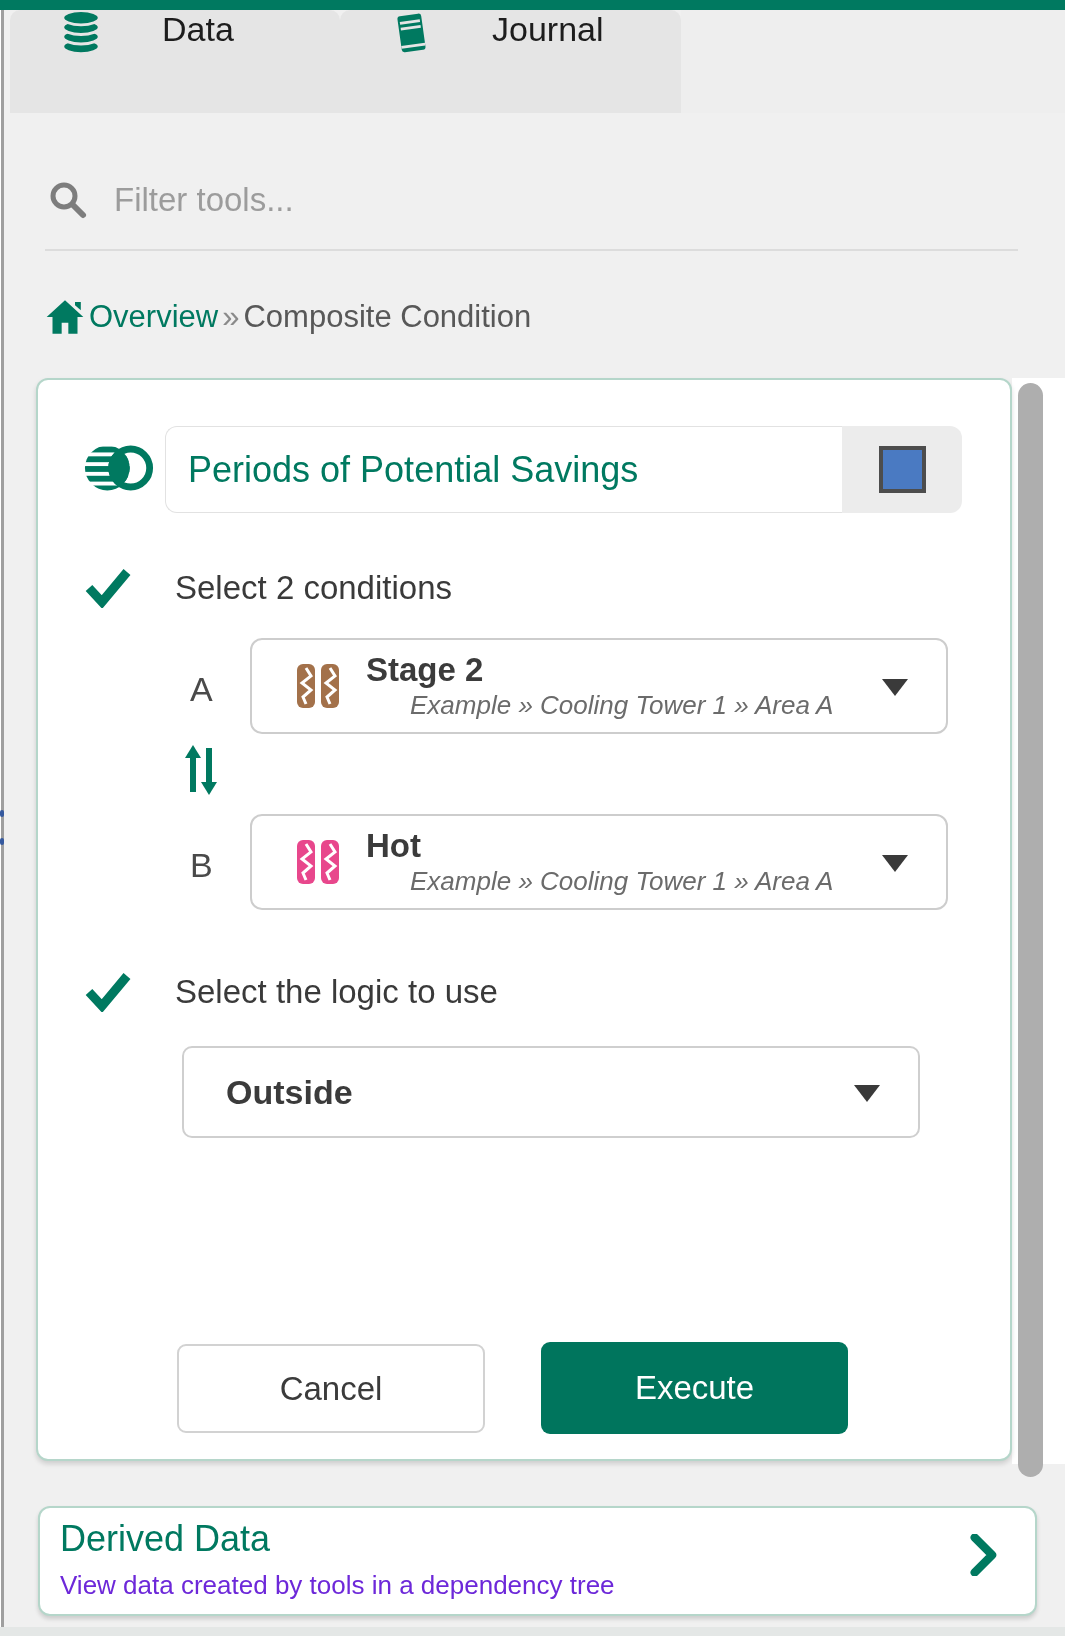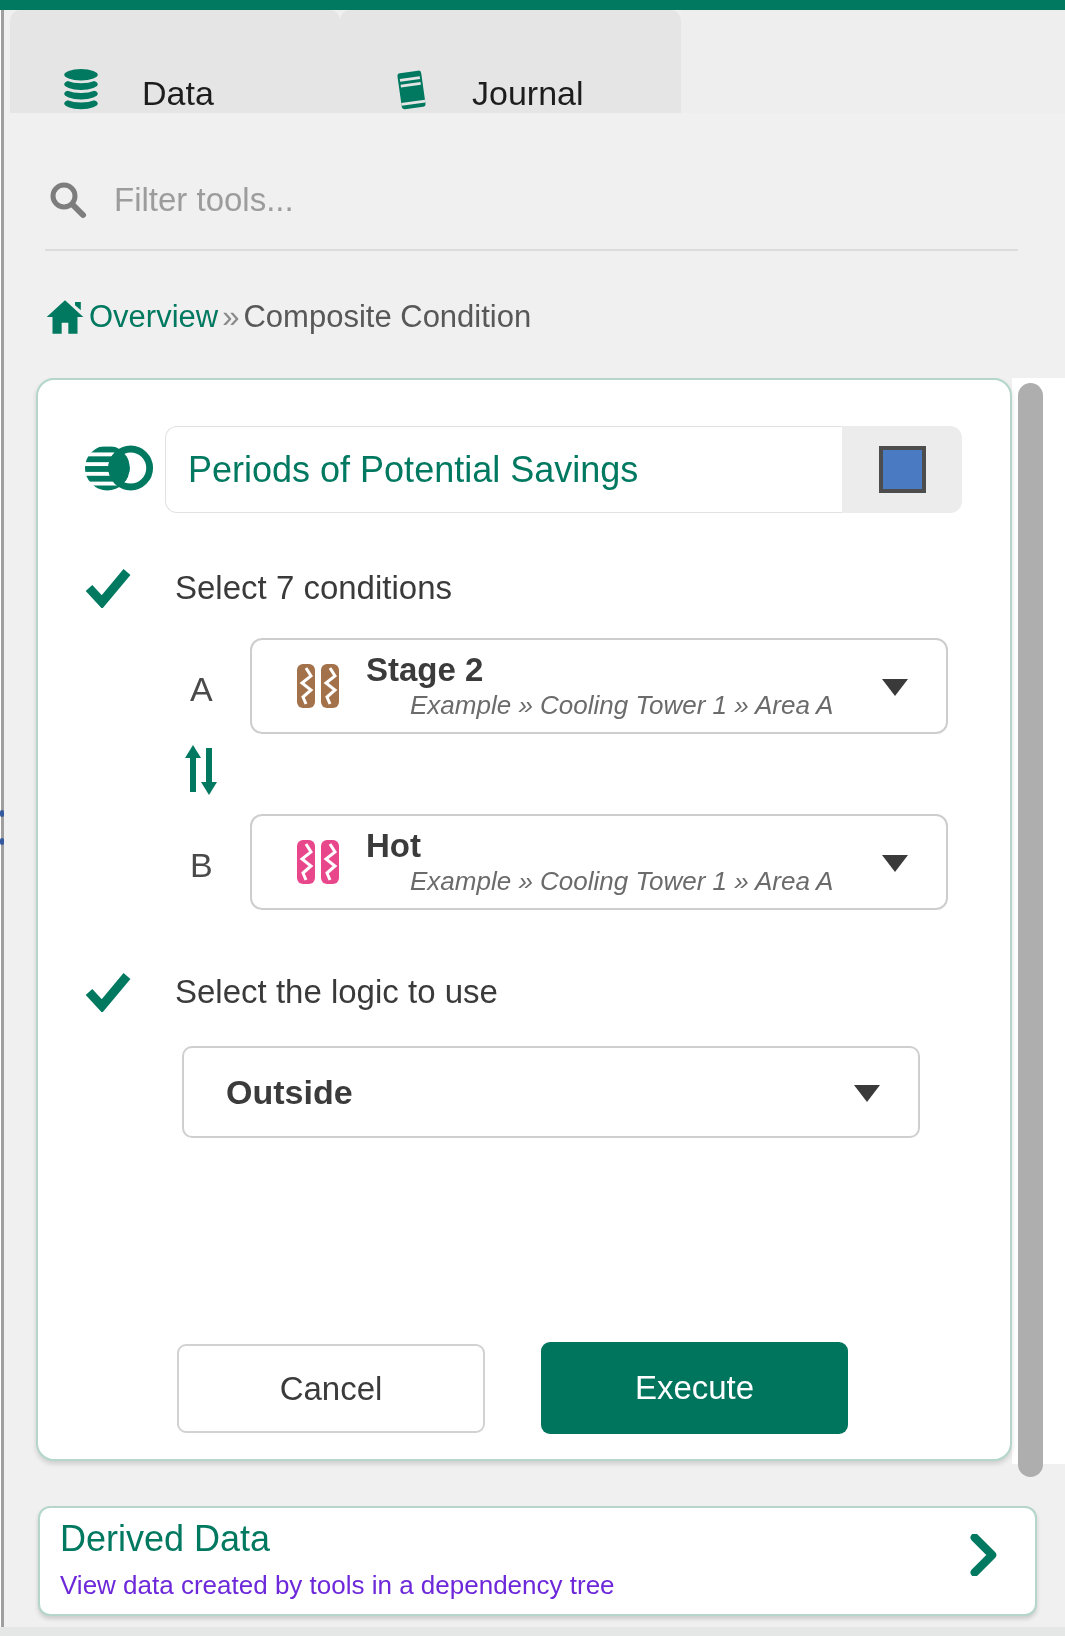--- a/index.html
+++ b/index.html
@@ -7,21 +7,21 @@
   body { font-family:"Liberation Sans","DejaVu Sans",sans-serif; background:#f0f0f0; }
   .screen { position:relative; width:1065px; height:1636px; background:#f0f0f0; overflow:hidden; }
 
   
   .topbar { position:absolute; left:0; top:0; width:1065px; height:10px; background:#007960; }
   .left-gutter { position:absolute; left:0; top:10px; width:4px; height:1617px; background:#ffffff; border-right:3px solid #9f9f9f; }
   .gutter-dot { position:absolute; left:0; width:4px; height:7px; background:#35599f; border-radius:2px; }
 
   
   .tabbar { position:absolute; left:10px; top:10px; width:1055px; height:103px; display:flex; }
-  .tab { height:103px; display:flex; align-items:flex-end; padding-left:48px; gap:38px; border-radius:10px 10px 0 0; cursor:default; }
+  .tab { height:103px; display:flex; align-items:flex-start; padding-left:48px; gap:58px; border-radius:10px 10px 0 0; cursor:default; }
   .tab.inactive { background:#e5e5e5; }
   .tab.active { background:#fafafa; }
   .tab-label { font-size:34px; color:#1d1d1d; }
   .tab-icon { width:46px; height:46px; flex:0 0 auto; }
   .tab-rest { flex:1; background:#eeeeee; }
 
   
   .filter-row { position:absolute; left:48px; top:176px; height:48px; display:flex; align-items:center; gap:26px; }
   .filter-input { border:none; outline:none; background:transparent; font-family:inherit; font-size:33px; color:#6b6b6b; width:600px; }
   .filter-input::placeholder { color:#9c9c9c; opacity:1; }
@@ -32,21 +32,21 @@
   .crumb-home { color:#007960; cursor:pointer; }
   .crumb-sep { color:#8a8a8a; }
   .crumb-current { color:#585858; }
 
   
   .scroll-bg { position:absolute; left:1012px; top:378px; width:53px; height:1086px; background:#ffffff; }
   .scrollbar-thumb { position:absolute; left:1018px; top:383px; width:25px; height:1094px; background:#aeaeae; border-radius:13px; }
 
   
   .tool-card { position:absolute; left:36px; top:378px; width:976px; height:1083px; background:#ffffff;
-               border:2px solid #b5d6ca; border-radius:18px; box-shadow:0 3px 5px rgba(0,0,0,.14); }
+               border:2px solid #b5d6ca; border-radius:12px; box-shadow:0 3px 5px rgba(0,0,0,.14); }
 
   .composite-icon { position:absolute; left:45px; top:63px; width:72px; height:50px; }
 
   .input-group { position:absolute; left:127px; top:46px; width:797px; height:87px; display:flex; }
   .name-input { width:677px; height:87px; border:1px solid #e2e2e2; border-right:none; border-radius:12px 0 0 12px;
                 font-family:inherit; font-size:36px; color:#007960; padding-left:22px; outline:none; background:#fff; }
   .input-addon { width:120px; height:87px; background:#ececec; border-radius:0 12px 12px 0; display:flex; align-items:center; justify-content:center; }
   .color-swatch { width:47px; height:47px; border:4px solid #4d4d4d; cursor:pointer; }
 
   .step-row { position:absolute; left:47px; display:flex; align-items:center; }
@@ -171,21 +171,21 @@
       <input class="name-input" value="Periods of Potential Savings" style="">
       <div class="input-addon">
         <div class="color-swatch" style="background:#4a7ac2"></div>
       </div>
     </div>
 
     <div class="step-row" style="top:188px; gap:44px;">
       <svg class="check-icon" viewBox="0 0 46 40">
         <polyline points="4,20 17,34 42,4" fill="none" stroke="#007960" stroke-width="9" stroke-linecap="butt" stroke-linejoin="miter"></polyline>
       </svg>
-      <span class="step-label">Select 7 conditions</span>
+      <span class="step-label">Select 2 conditions</span>
     </div>
 
     <div class="slot-label" style="top:290px">A</div>
     <div class="select-box" style="top:258px">
       <svg class="cond-icon" viewBox="0 0 44 48" fill="#a3714a">
         <rect x="1" y="2" width="18" height="44" rx="6"></rect>
         <rect x="25" y="2" width="18" height="44" rx="6"></rect>
         <polyline points="10,6 15,14 6,21 15,28 7,35 10,42" fill="none" stroke="#ffffff" stroke-width="3"></polyline>
         <polyline points="34,6 39,14 30,21 39,28 31,35 34,42" fill="none" stroke="#ffffff" stroke-width="3"></polyline>
       </svg>

